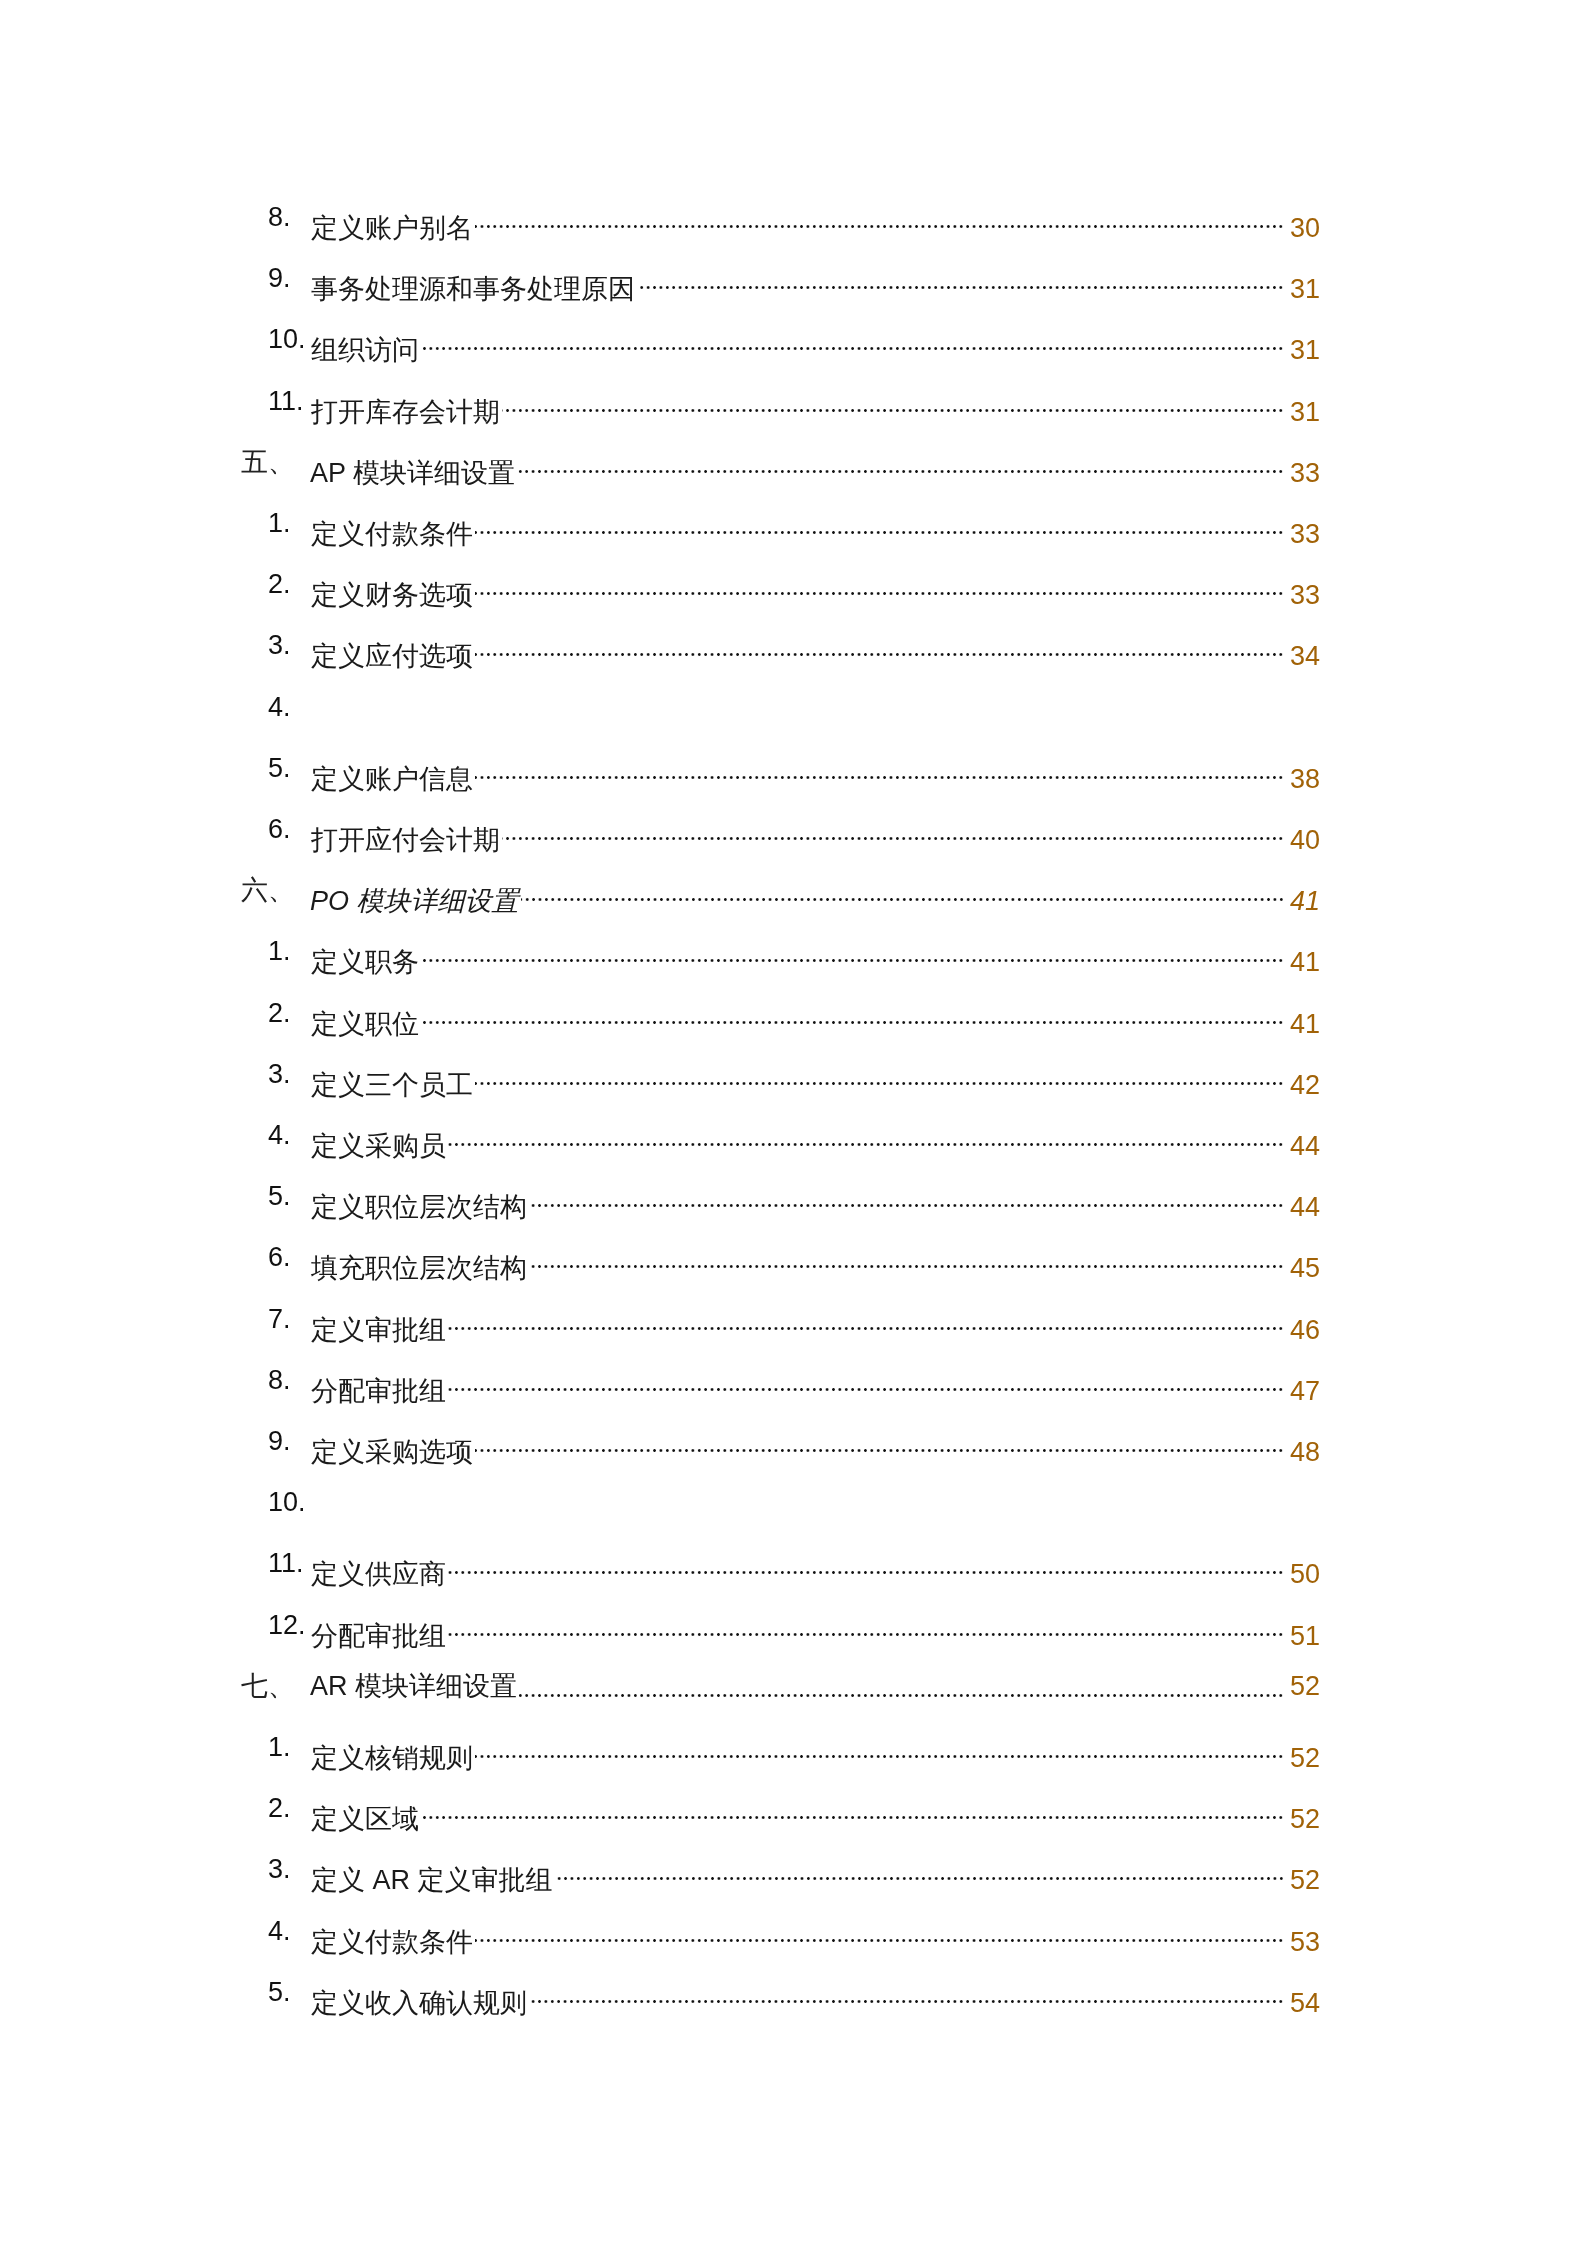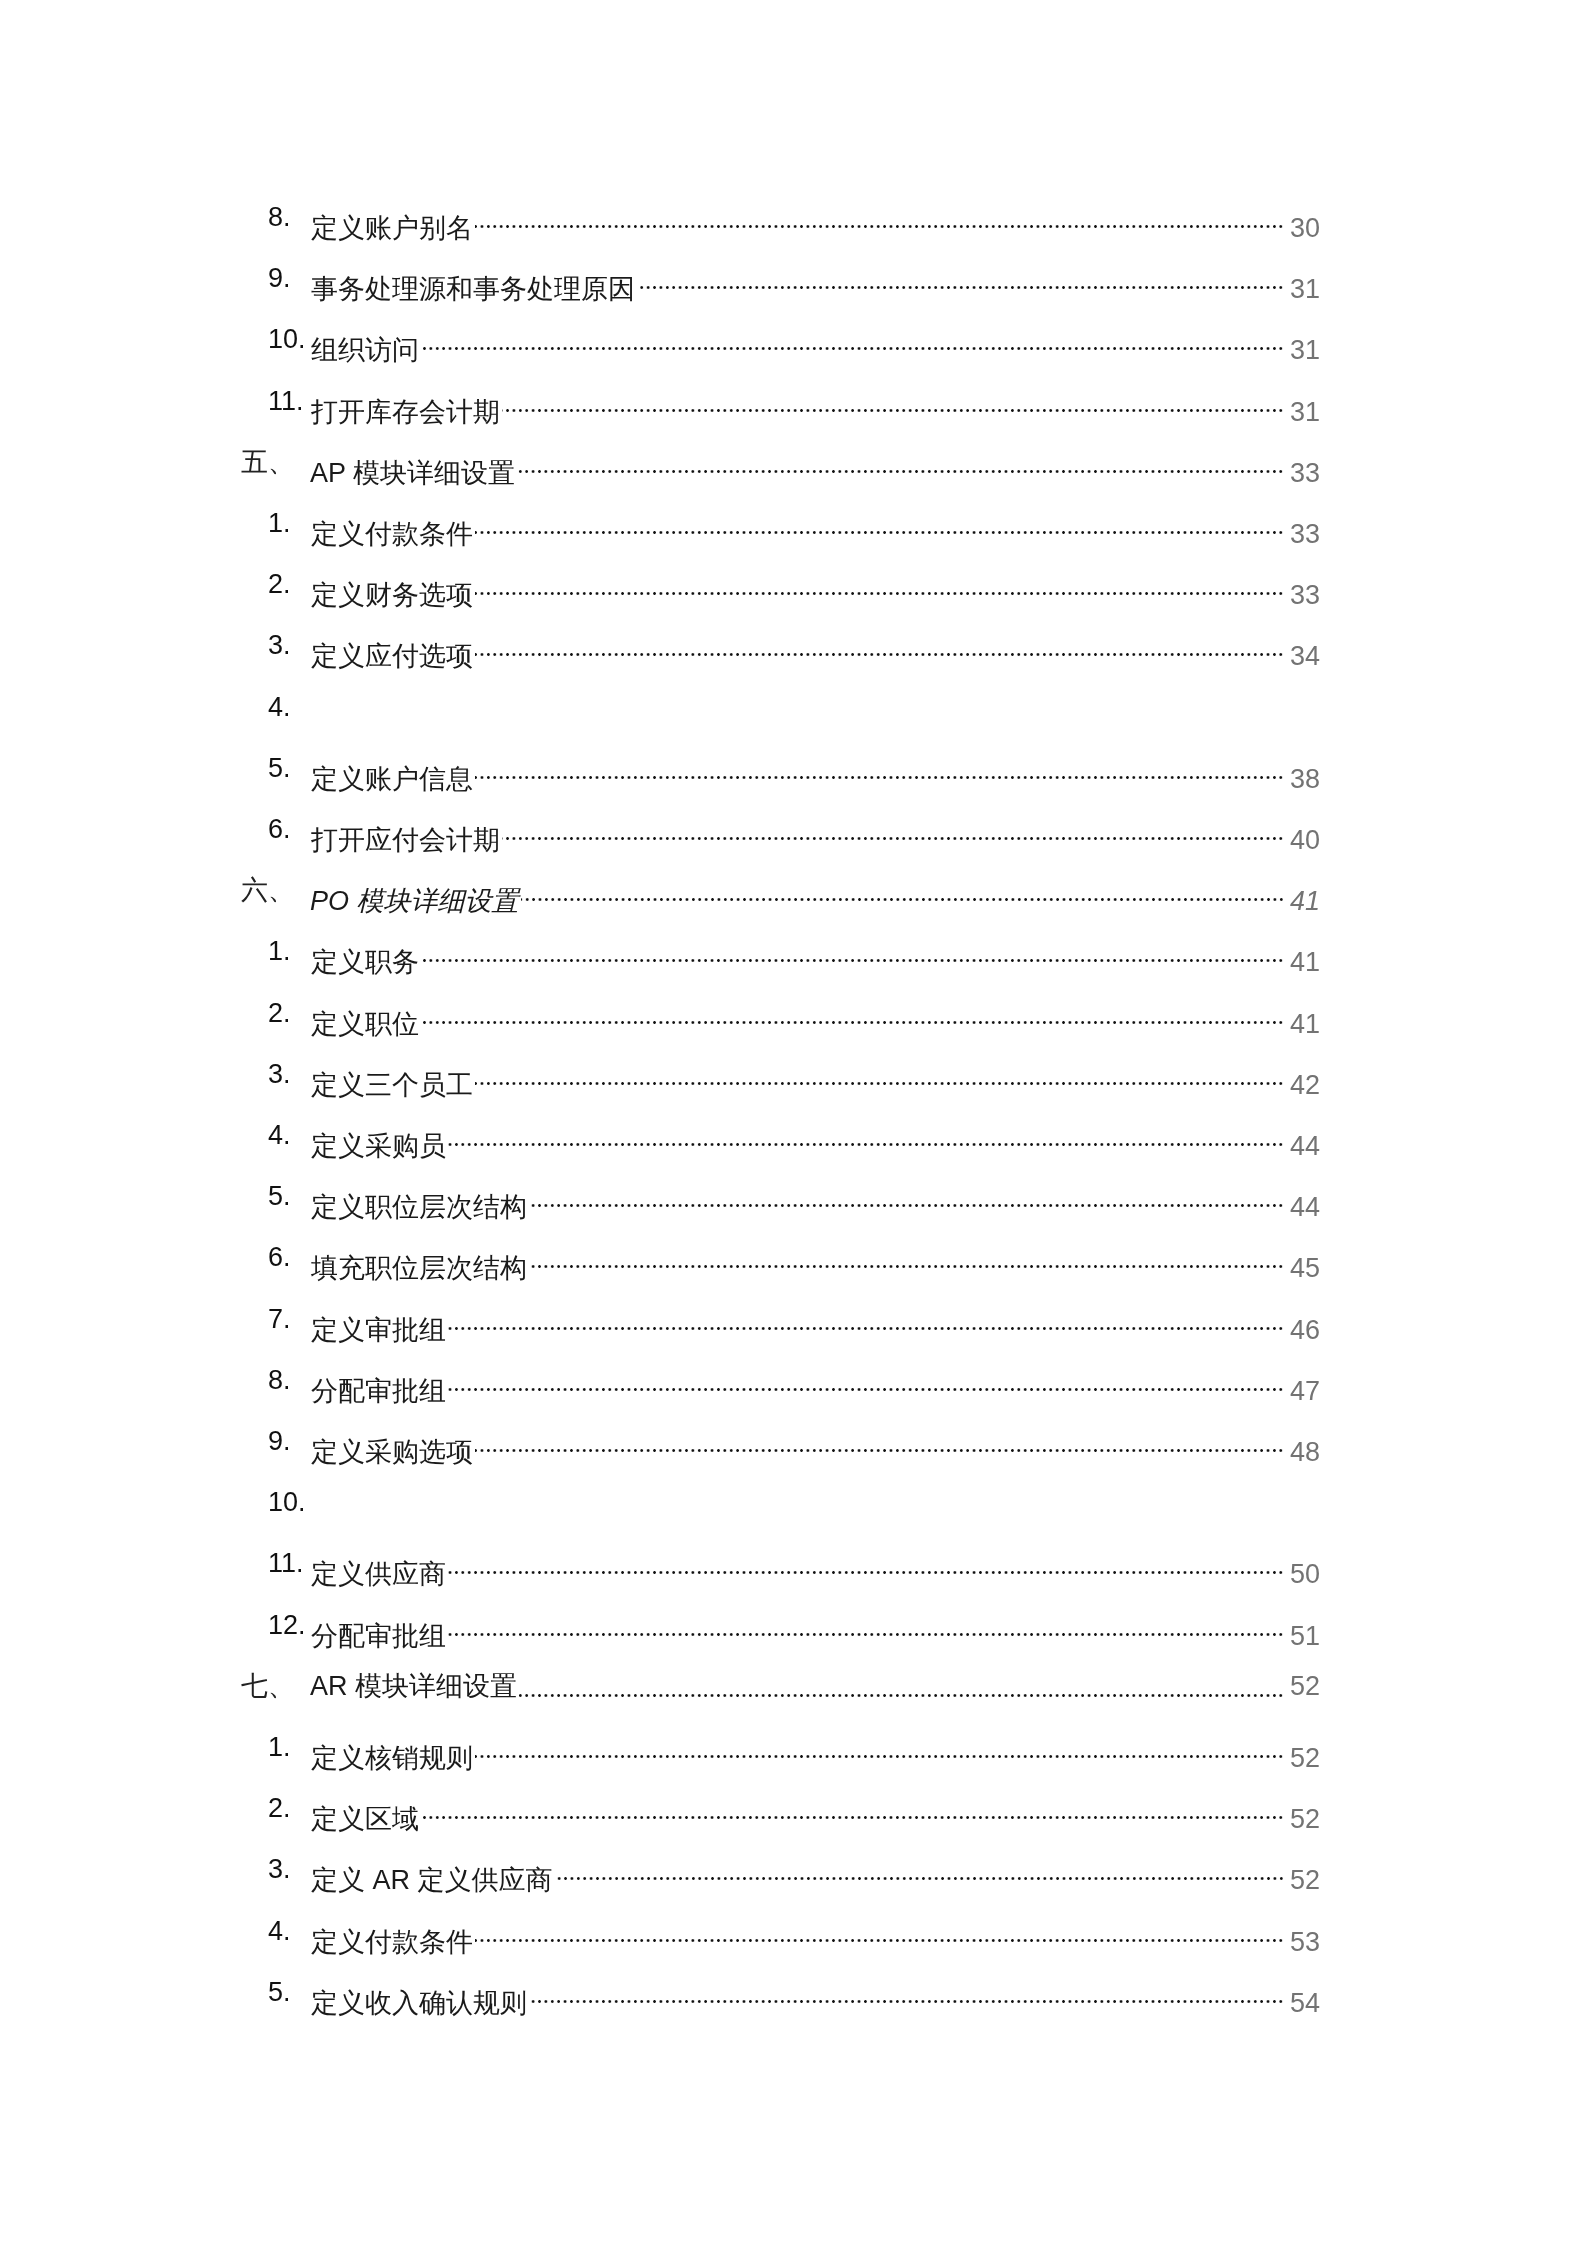--- a/index.html
+++ b/index.html
@@ -69,21 +69,21 @@
     height: 3px;
     background-image: radial-gradient(circle, #111 1.2px, transparent 1.5px);
     background-size: 6.4px 3px;
     background-repeat: repeat-x;
     background-position: right center;
   }
   .toc-row .page {
     flex: 0 0 auto;
     width: 28px;
     text-align: right;
-    color: #737373;
+    color: #a16207;
   }
 </style>
 </head>
 <body>
 
 <div class="toc" id="toc">
     <div class="toc-row" style="top: 197px;">
       <span class="num">8.</span>
       <div class="title-wrap">
         <span class="title">定义账户别名</span>
@@ -285,21 +285,21 @@
       <span class="num">2.</span>
       <div class="title-wrap">
         <span class="title">定义区域</span>
         <span class="leader"></span>
         <span class="page">52</span>
       </div>
     </div>
     <div class="toc-row" style="top: 1849.4px;">
       <span class="num">3.</span>
       <div class="title-wrap">
-        <span class="title">定义 AR 定义供应商</span>
+        <span class="title">定义 AR 定义审批组</span>
         <span class="leader"></span>
         <span class="page">52</span>
       </div>
     </div>
     <div class="toc-row" style="top: 1910.6px;">
       <span class="num">4.</span>
       <div class="title-wrap">
         <span class="title">定义付款条件</span>
         <span class="leader"></span>
         <span class="page">53</span>

